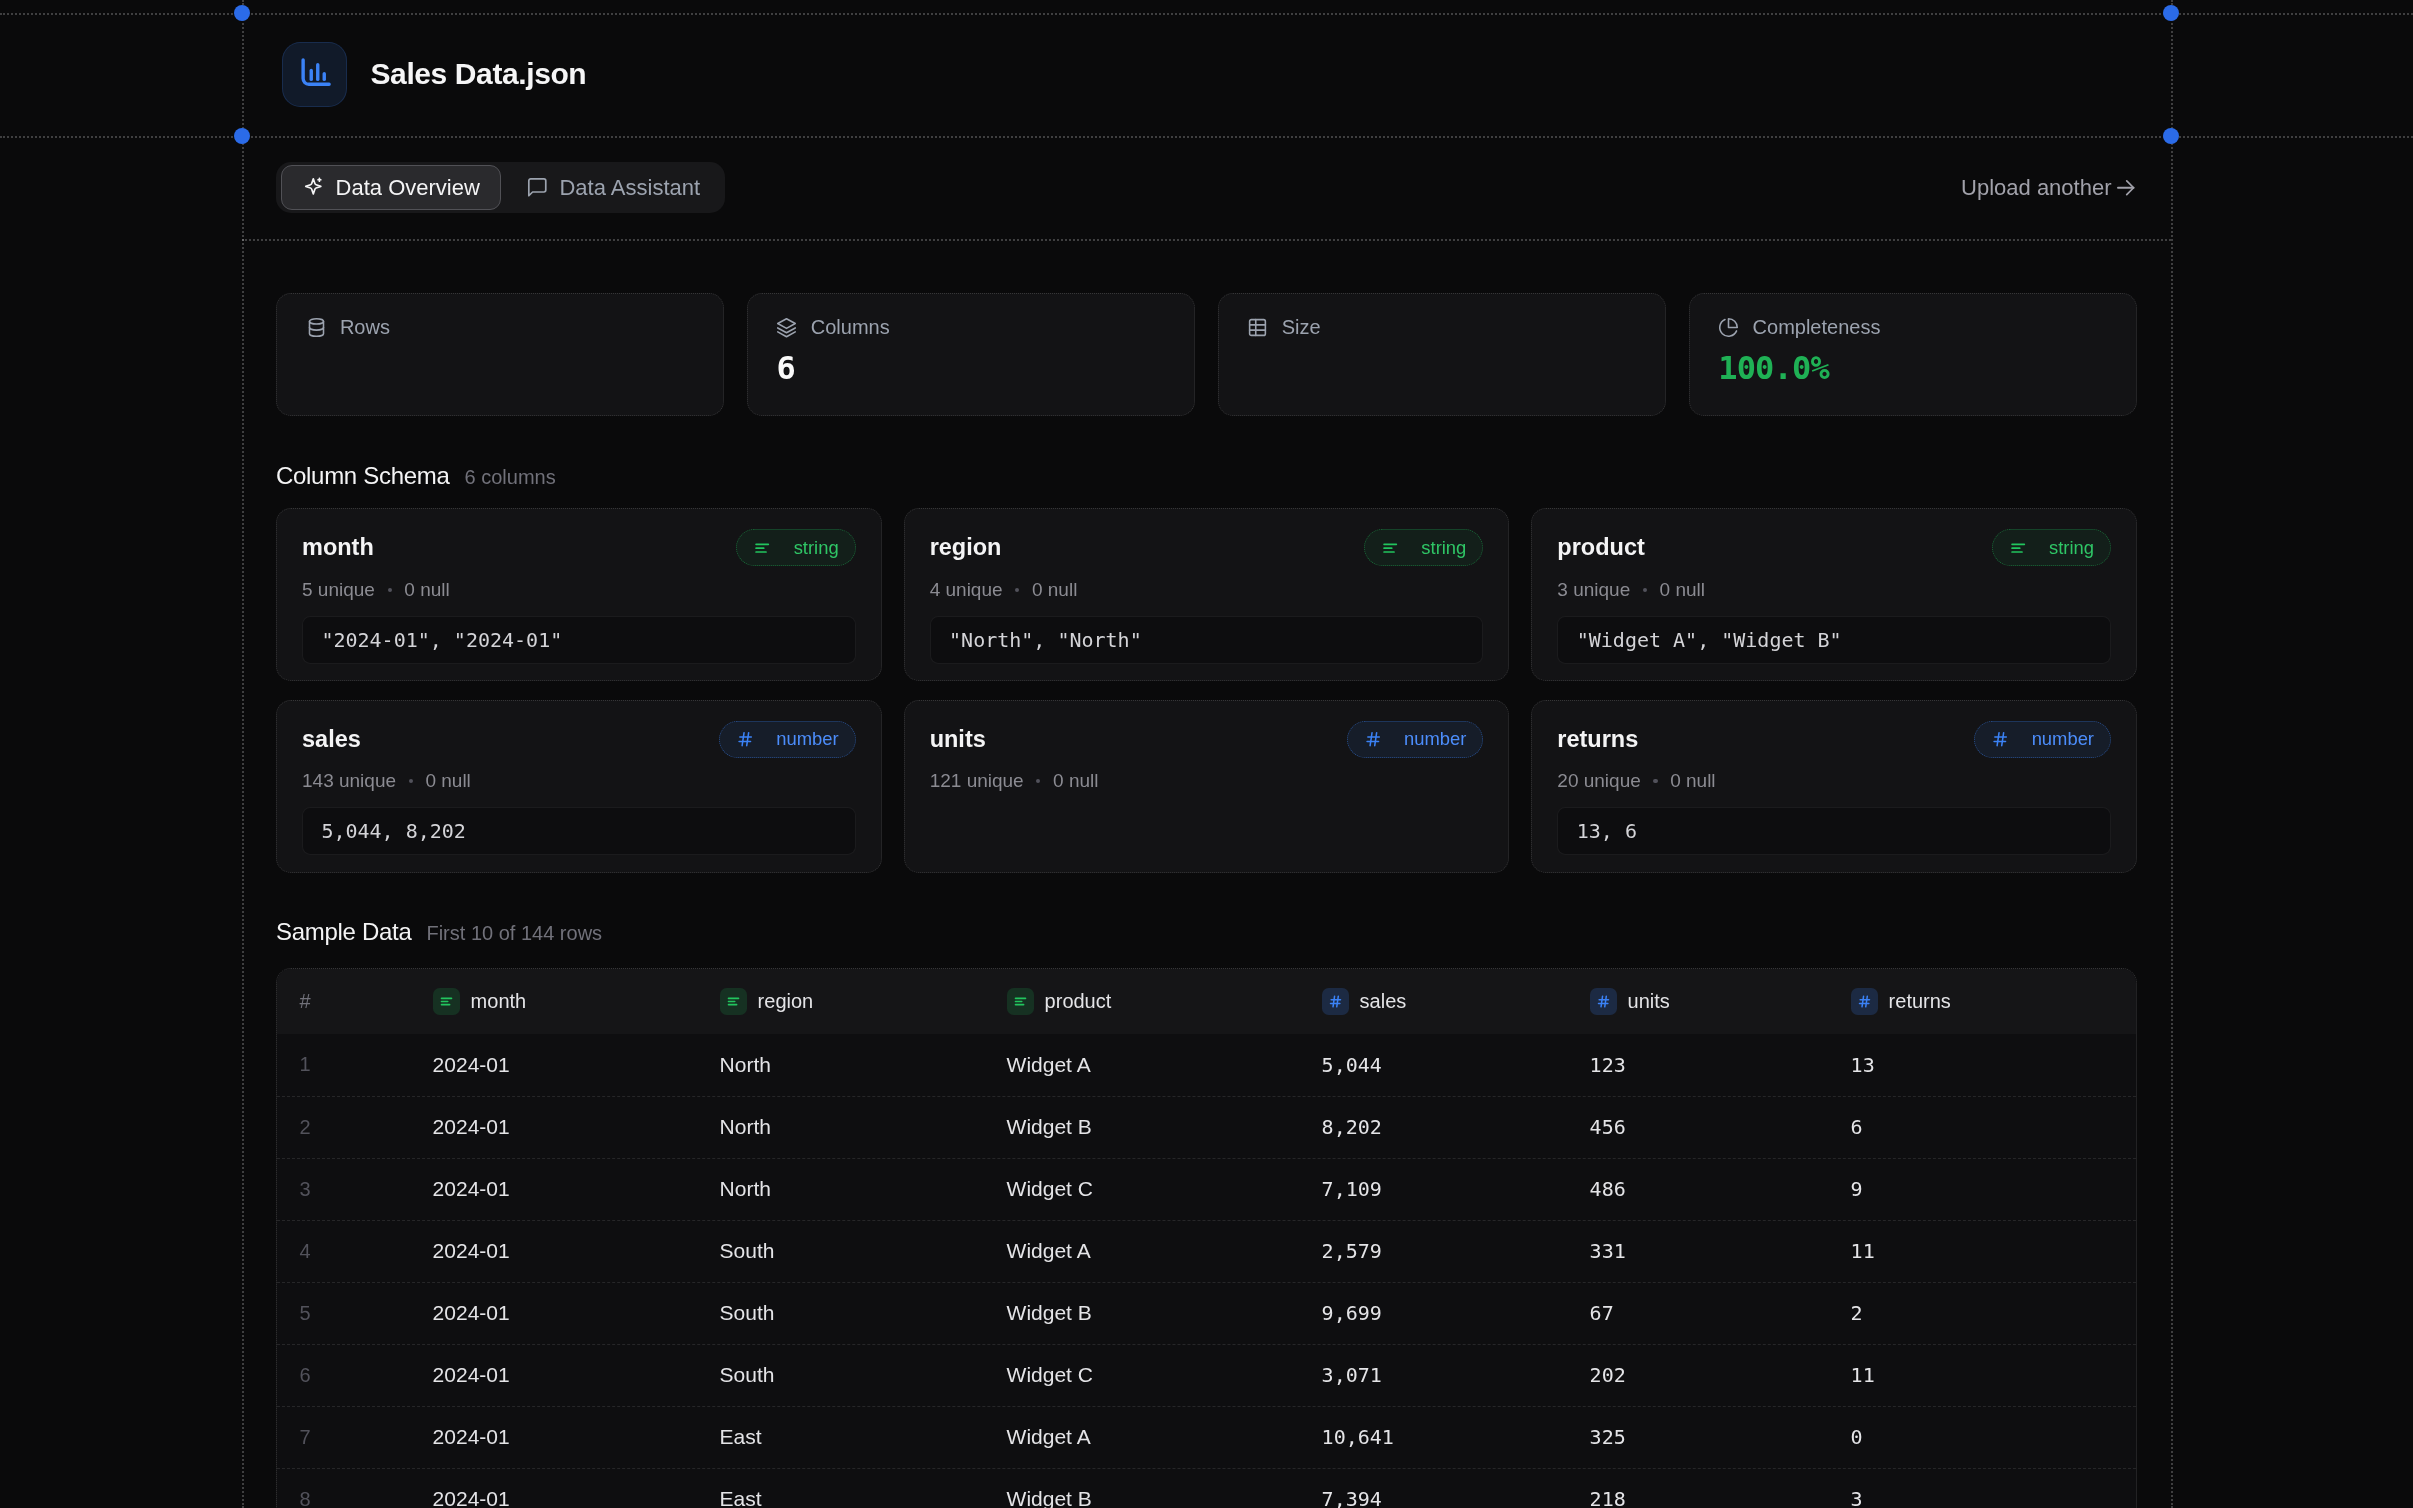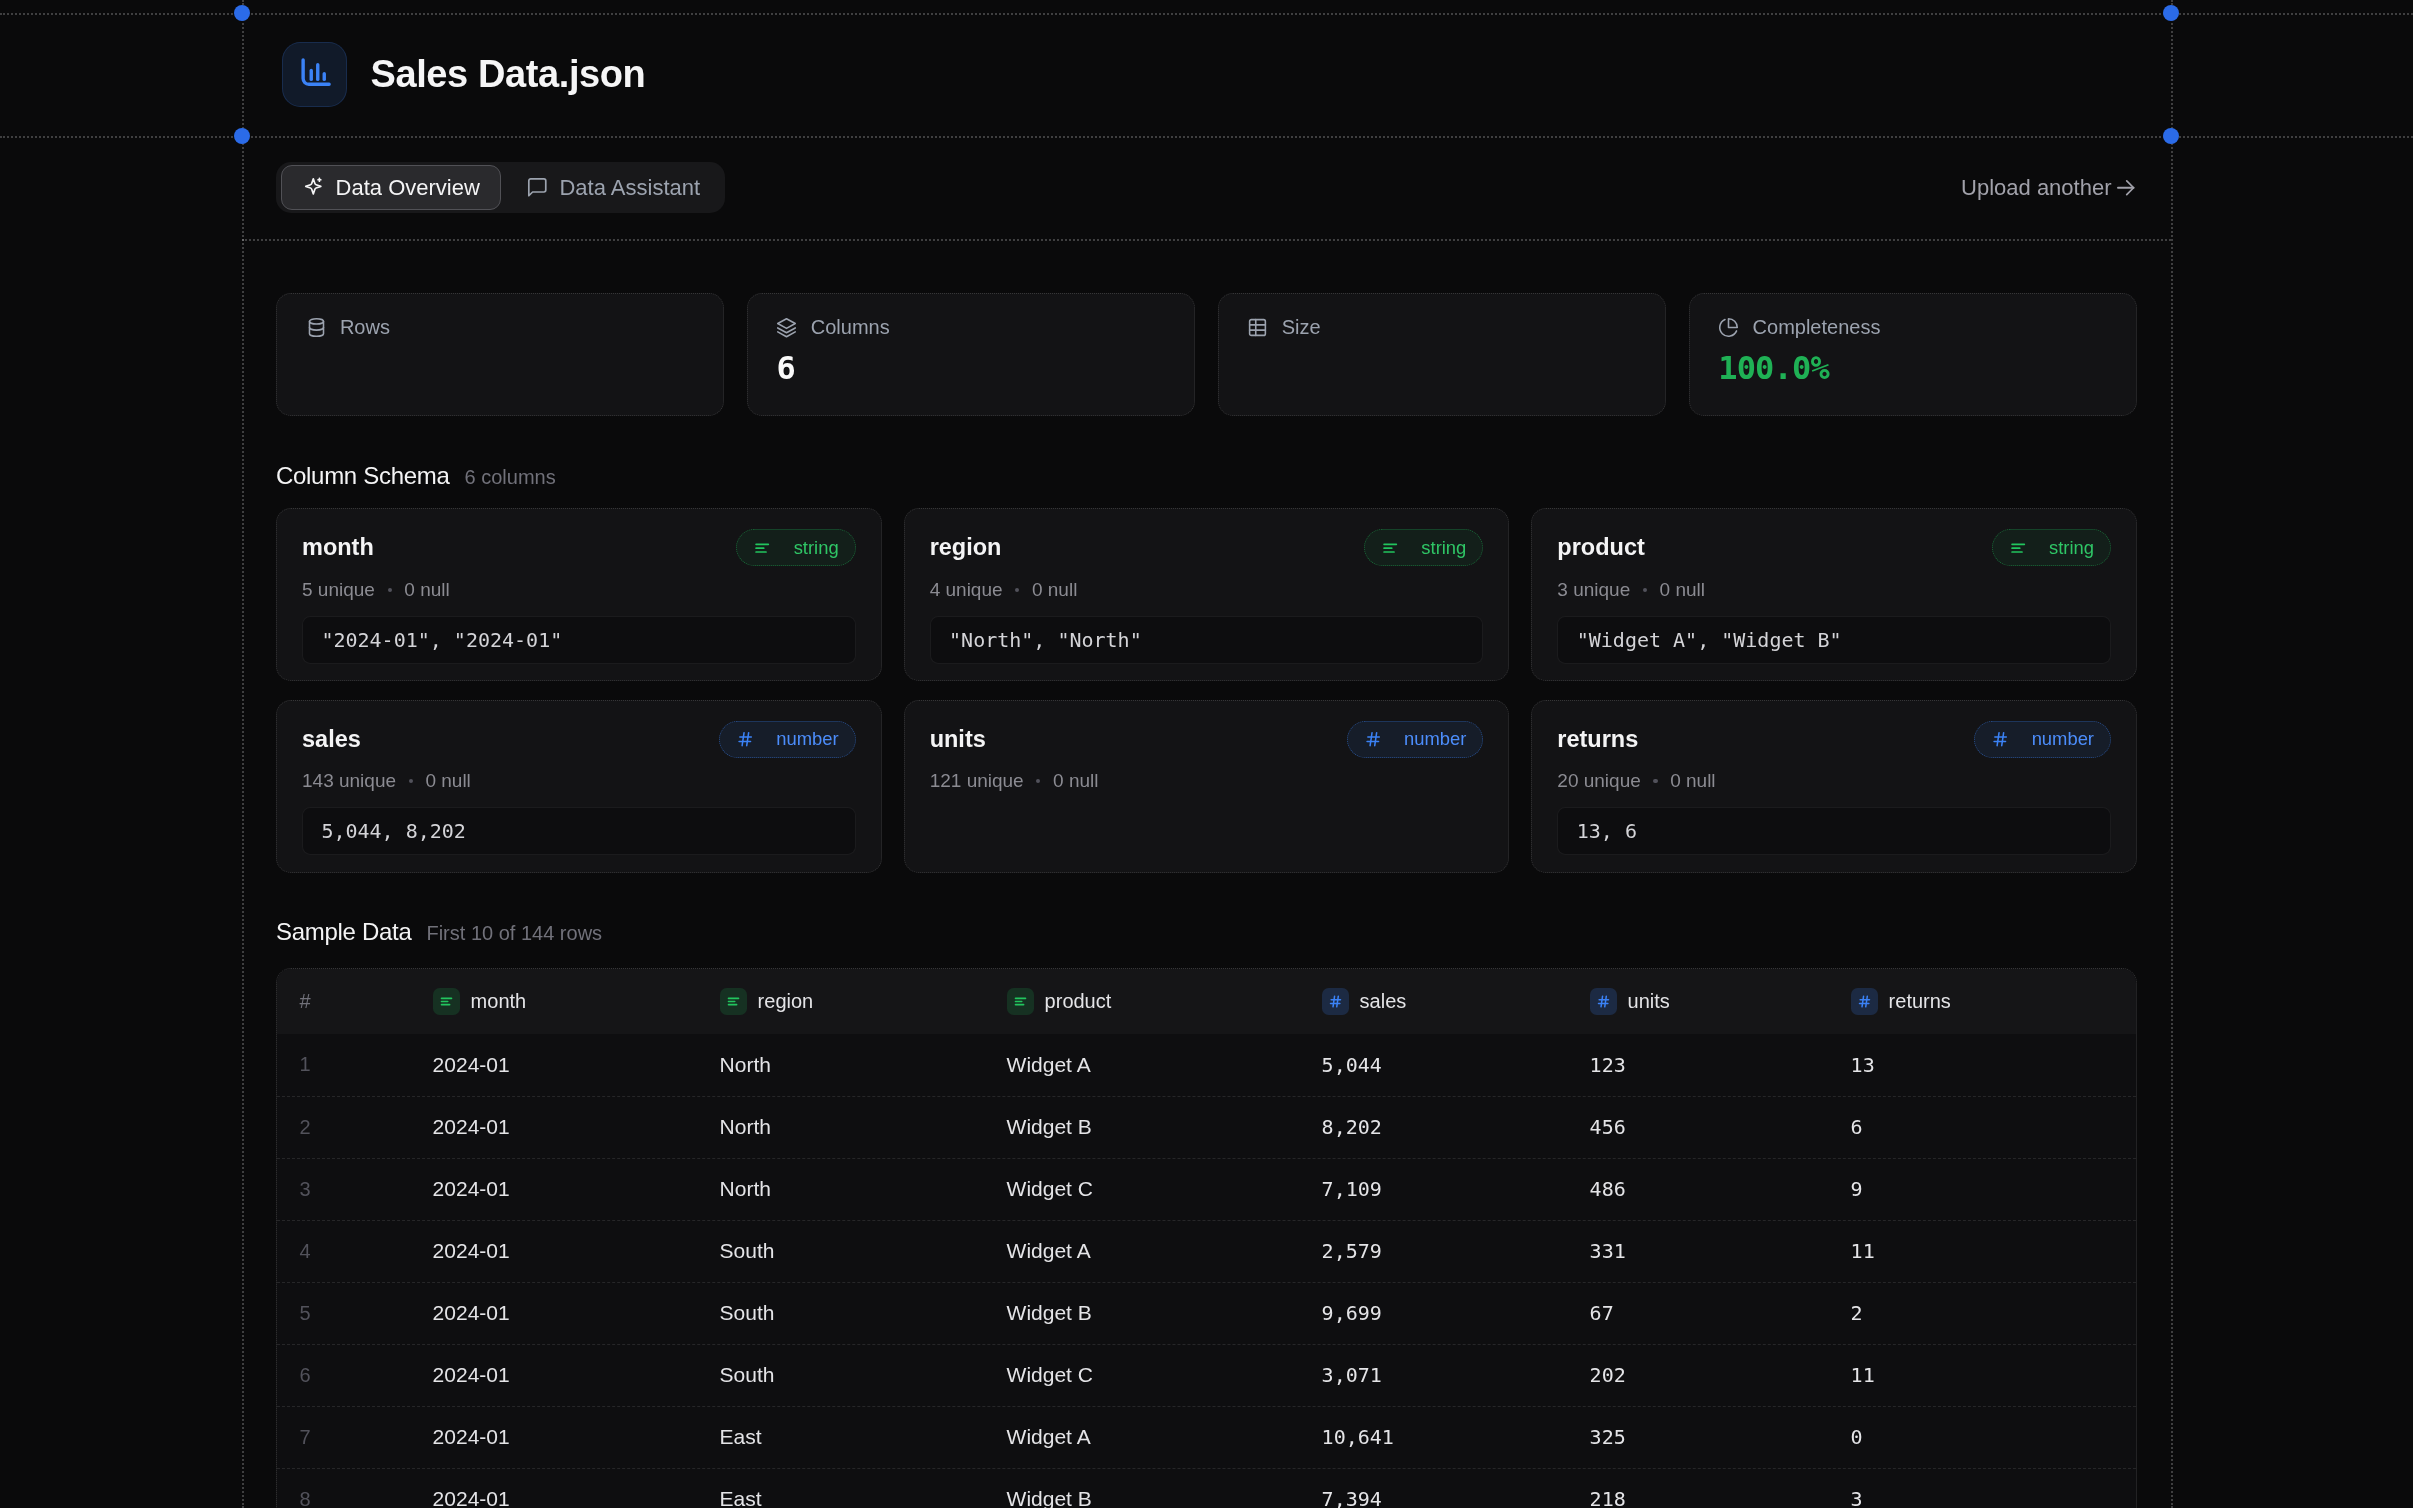--- a/index.html
+++ b/index.html
@@ -24,21 +24,21 @@
   .dotted-bg {
     background-image: radial-gradient(rgba(255,255,255,0.022) 1.3px, transparent 1.3px);
     background-size: 6.7px 6.7px;
   }
 
   
   .header-strip { position:absolute; top:13.4px; left:0; right:0; height:122px;
                   display:flex; align-items:center; gap:23.5px; padding-left:40px; }
   .app-icon { width:65px; height:65px; border-radius:18.4px; background:#111a29;
               border:0.8px solid rgba(59,130,246,0.18); display:grid; place-items:center; }
-  .page-title { font-size:38px; font-weight:700; letter-spacing:-0.4px; color:#f5f5f6; }
+  .page-title { font-size:30px; font-weight:700; letter-spacing:-0.4px; color:#f5f5f6; }
 
   
   .tabs-strip { position:absolute; top:136px; left:0; right:0; height:103px;
                 display:flex; align-items:center; justify-content:space-between; padding:0 34px; }
   .tab-group { display:flex; align-items:center; gap:5px; background:#18181a;
                border-radius:15px; padding:5px; height:51px; }
   .tab { display:flex; align-items:center; gap:11px; height:45px; padding:0 20px;
          border-radius:11px; font-size:22px; color:#9ca3af; cursor:pointer; white-space:nowrap; }
   .tab.active { background:#2a2a2d; border:1.7px solid #515156; color:#f4f4f5; font-weight:500; }
   .upload-link { display:flex; align-items:center; gap:2px; color:#a1a1aa; font-size:22px; cursor:pointer; }

